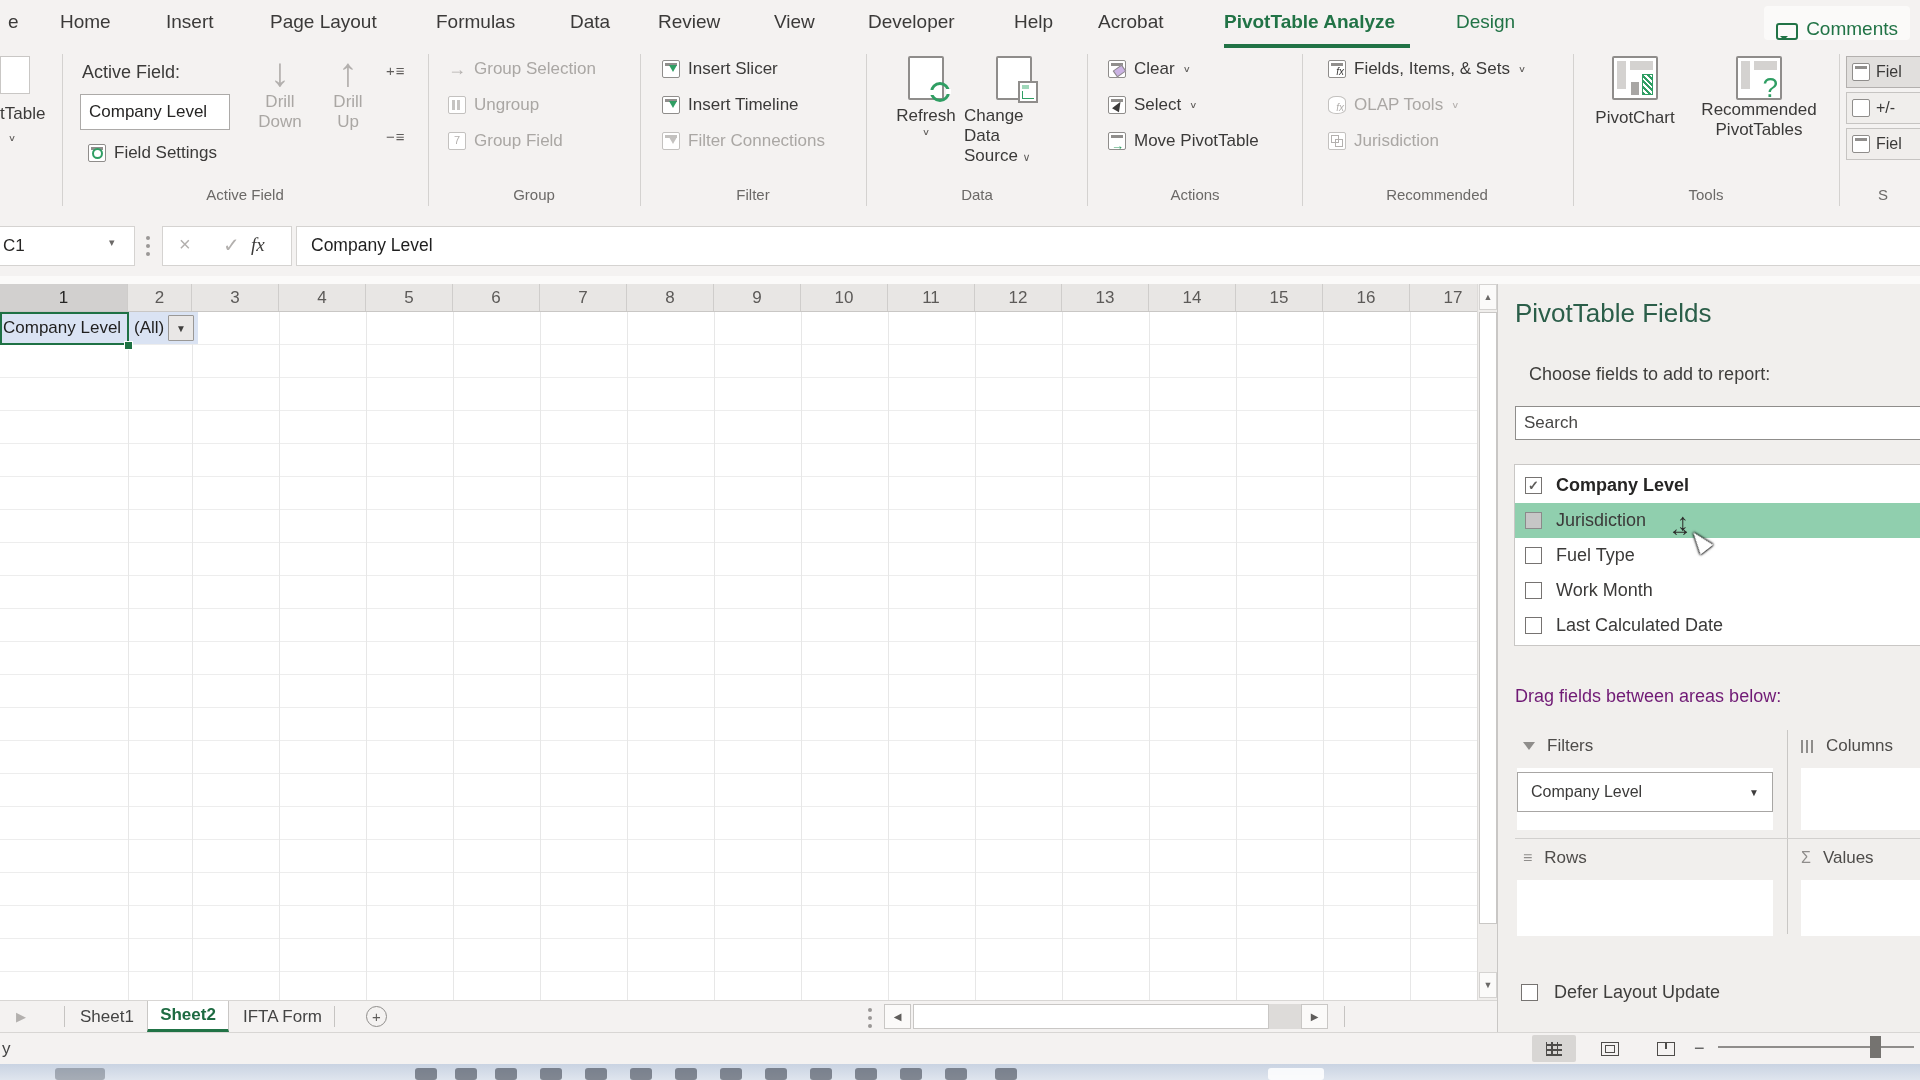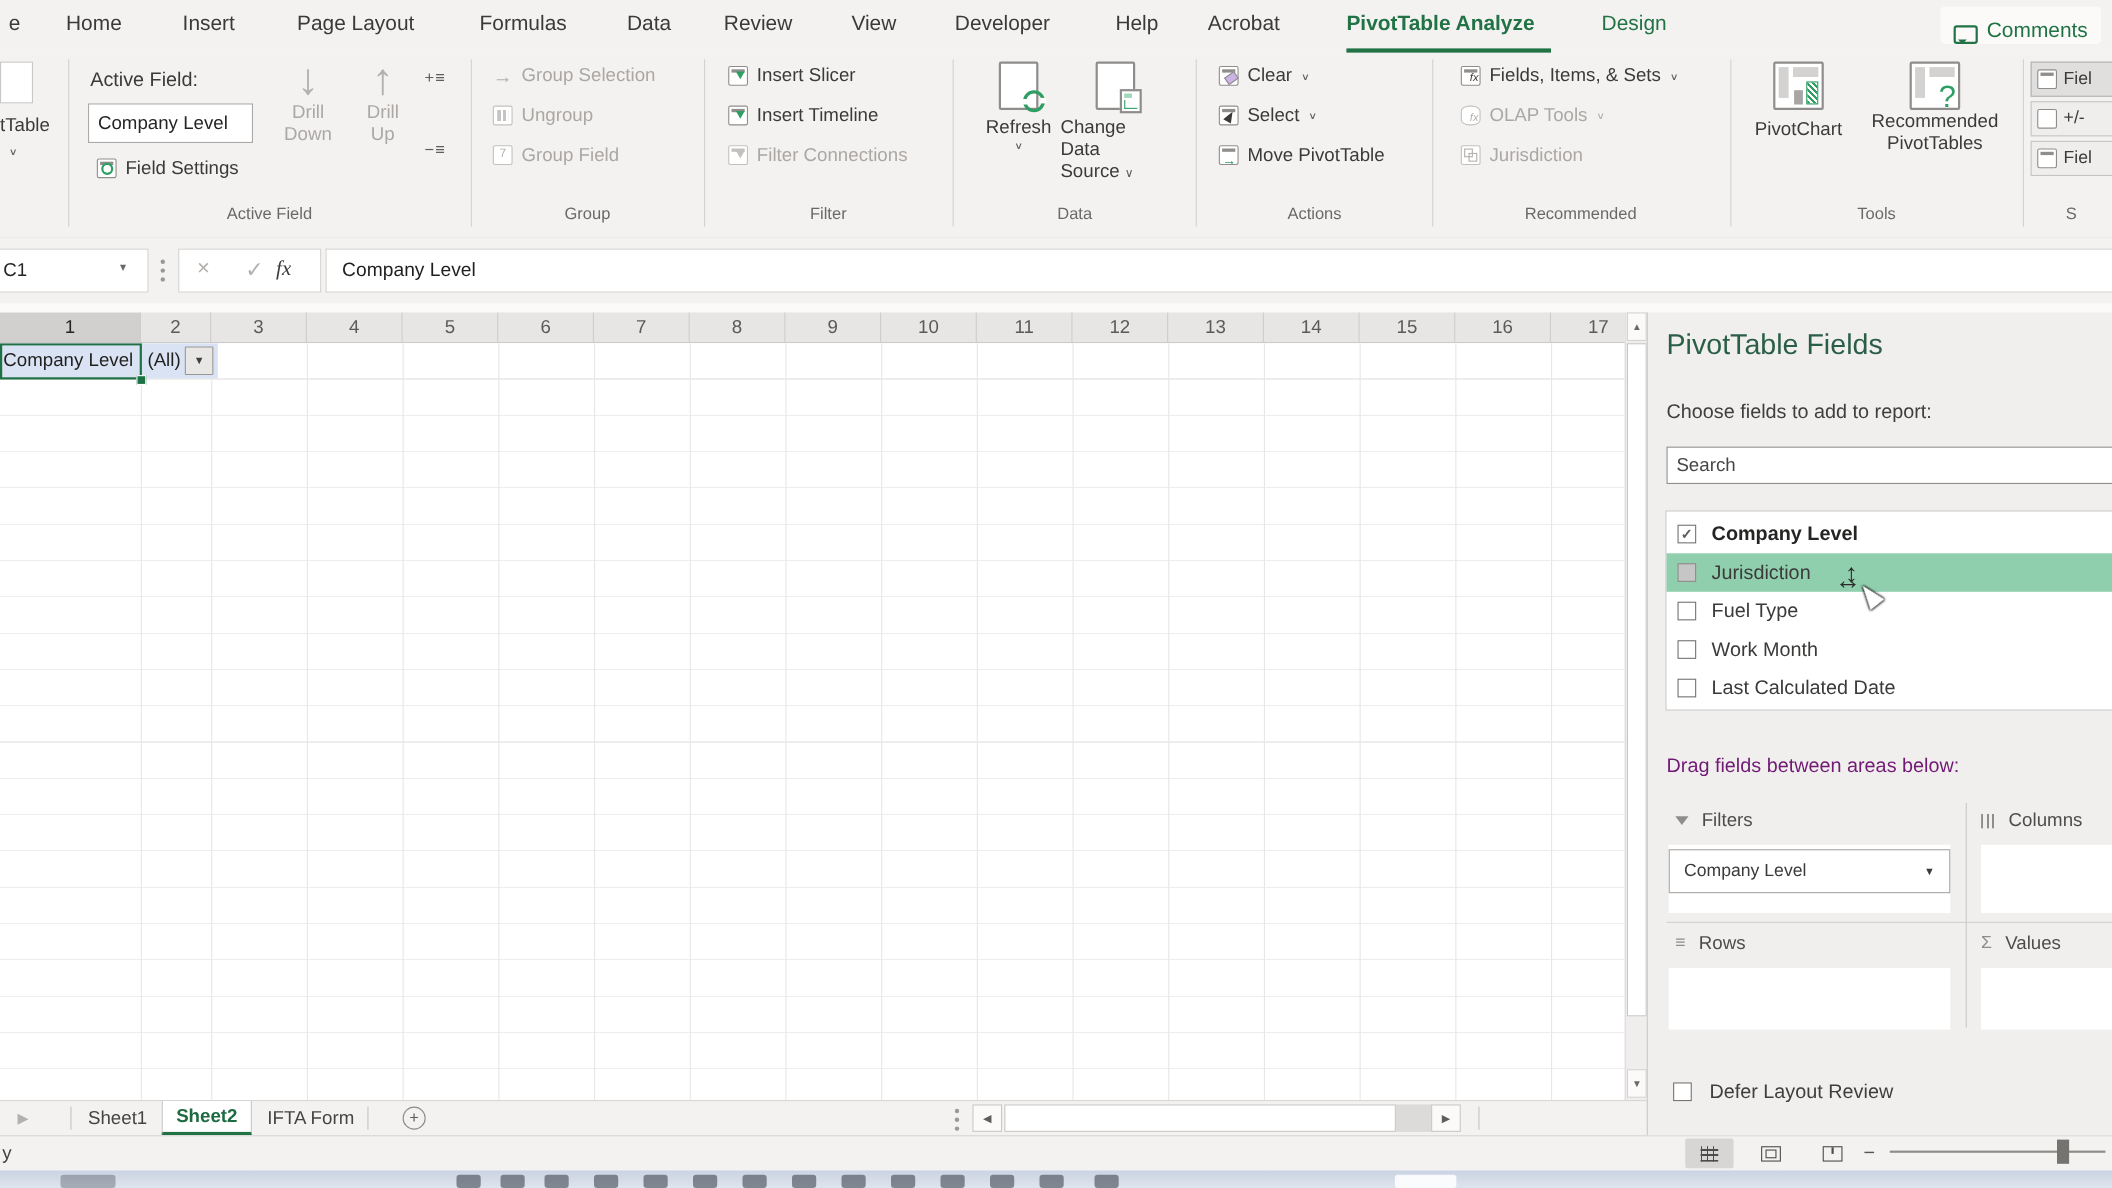--- a/index.html
+++ b/index.html
@@ -127,21 +127,21 @@
 
   
   .taskbar{position:absolute;left:0;top:1064px;width:1920px;height:16px;background:linear-gradient(#c9d3e2,#dfe5ee);overflow:hidden;}
   .blob{position:absolute;top:4px;width:22px;height:12px;border-radius:3px;background:rgba(35,42,54,.5);}
   .blob.lite{background:rgba(255,255,255,.85);}
 
   
   .panel{position:absolute;left:1497px;top:284px;width:423px;height:748px;background:#f1efed;border-left:1px solid #c9c7c5;
     overflow:hidden;box-sizing:border-box;}
   .ptitle{position:absolute;left:17px;top:14px;font-size:26px;color:#2b5e49;}
-  .psub{position:absolute;left:17px;top:80px;font-size:18px;color:#3f3e3c;}
+  .psub{position:absolute;left:31px;top:80px;font-size:18px;color:#3f3e3c;}
   .searchbox{position:absolute;left:17px;top:122px;width:420px;height:34px;border:1px solid #8f8d8b;background:#fff;
     font-family:"Liberation Sans",sans-serif;font-size:17px;color:#3b3a39;padding:0 0 0 8px;box-sizing:border-box;outline:none;}
   .searchbox::placeholder{color:#474645;opacity:1;}
   .fieldlist{position:absolute;left:16px;top:180px;width:420px;height:182px;background:#fff;border:1px solid #c9c7c5;
     box-sizing:border-box;padding-top:3px;}
   .frow{height:35px;display:flex;align-items:center;gap:14px;padding-left:10px;font-size:18px;color:#3b3a39;}
   .frow.bold{font-weight:bold;color:#262524;}
   .frow.hl{background:#90cfae;}
   .cb{width:17px;height:17px;border:1.5px solid #767371;background:#fff;flex:none;display:flex;align-items:center;justify-content:center;
     font-size:13px;color:#5f5d5b;box-sizing:border-box;}
@@ -535,21 +535,21 @@
     </div>
     <div class="ahead" style="left:303px;top:562px">
       <span class="gicon">Σ</span>
       <span>Values</span>
     </div>
     <div class="areabox" style="left:19px;top:596px;width:256px;height:56px"></div>
     <div class="areabox" style="left:303px;top:596px;width:125px;height:56px"></div>
 
     <div class="deferrow">
       <span class="cb"></span>
-      <span>Defer Layout Review</span>
+      <span>Defer Layout Update</span>
     </div>
   </div>
 
   <div class="cursorwrap">
     <span class="mv" style="left:0;top:6px">↔</span>
     <span class="mv" style="left:9px;top:0">↕</span>
     <span class="pointer"></span>
   </div>
 
 </div>

